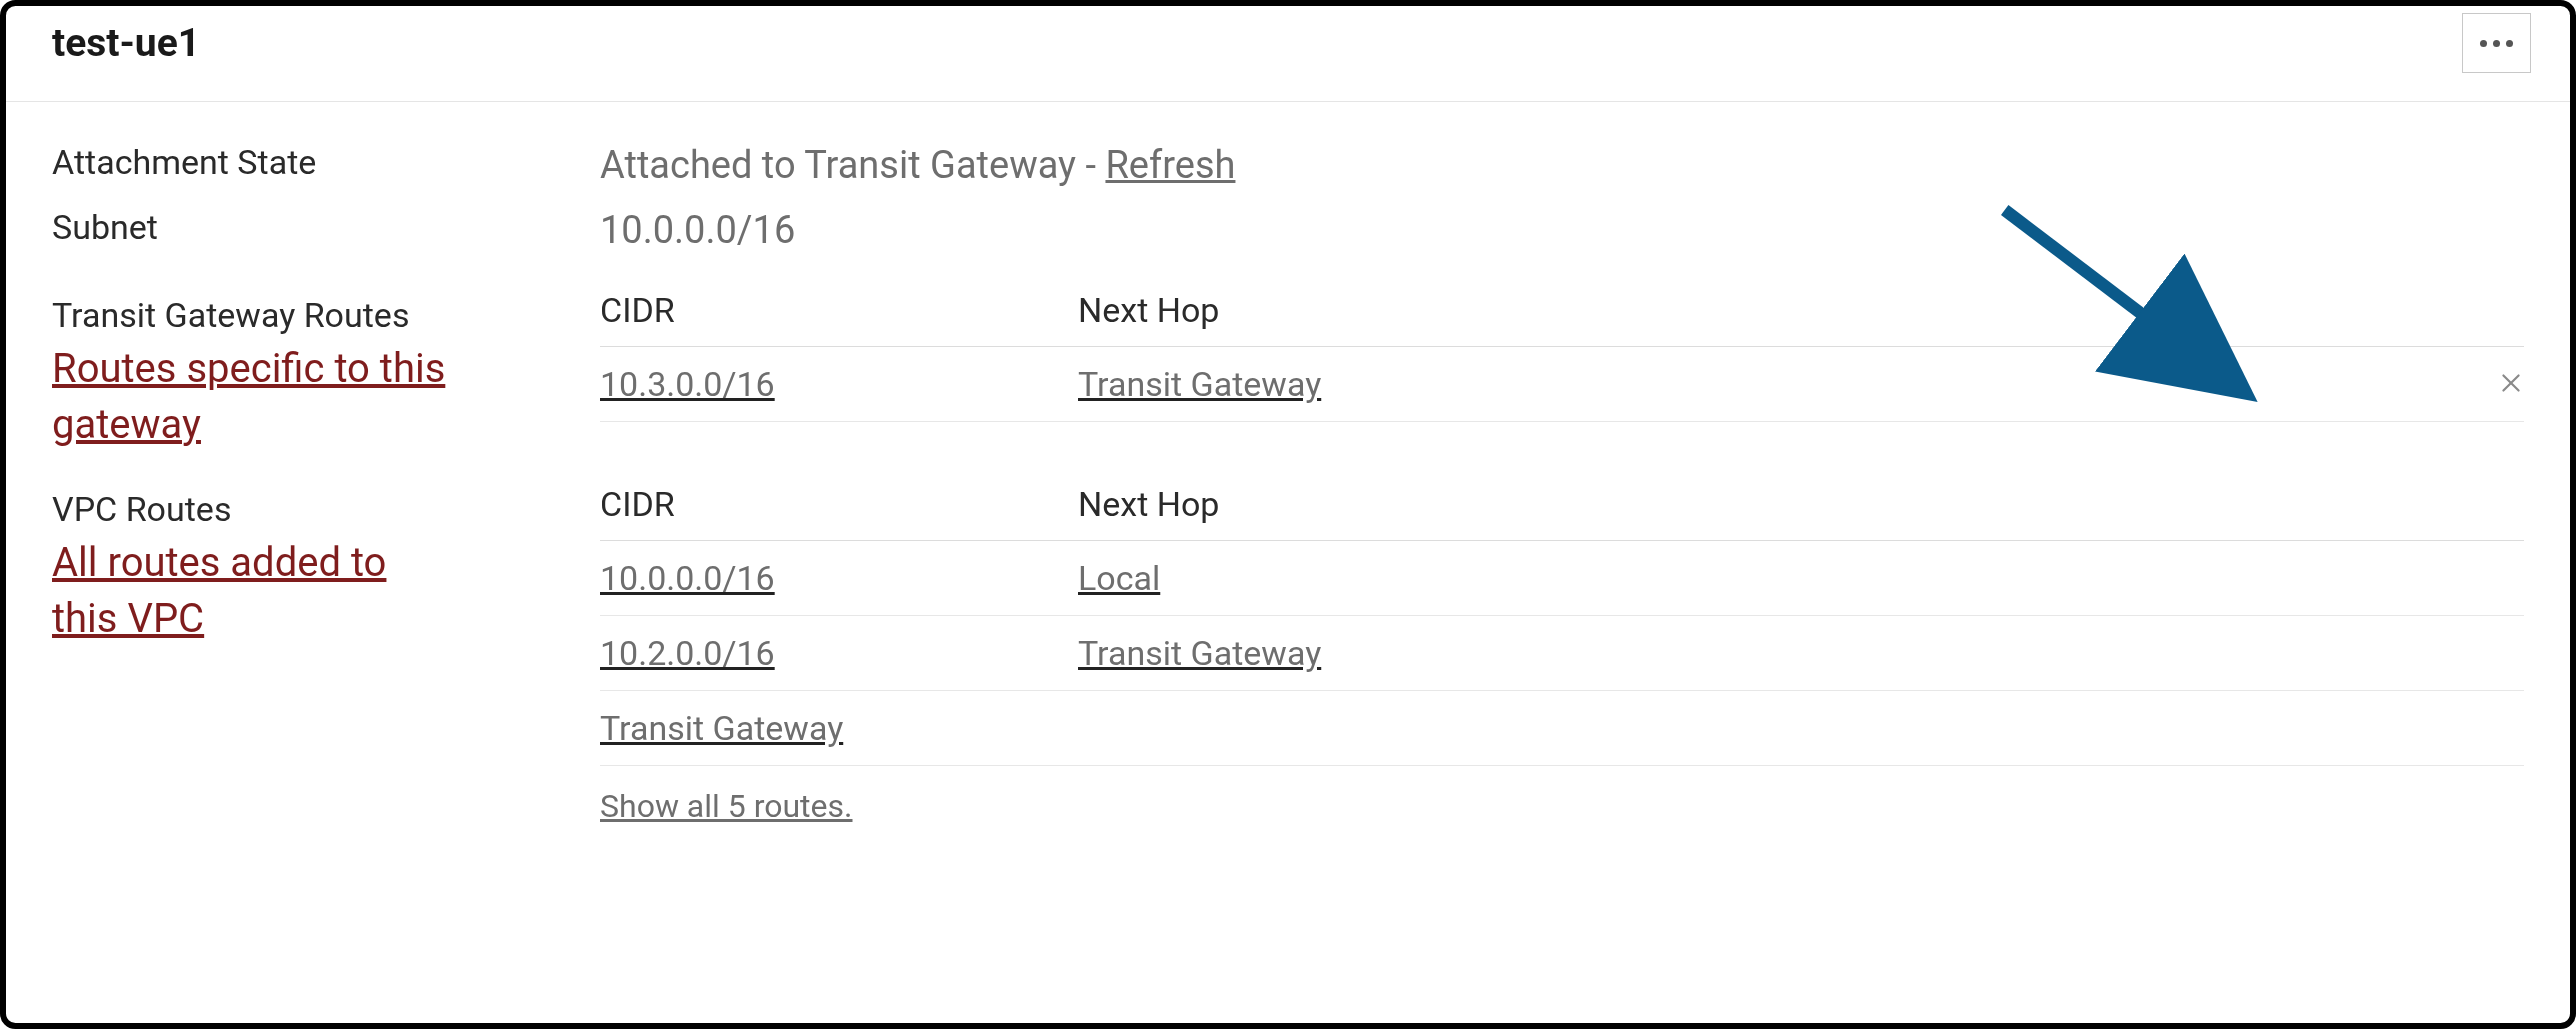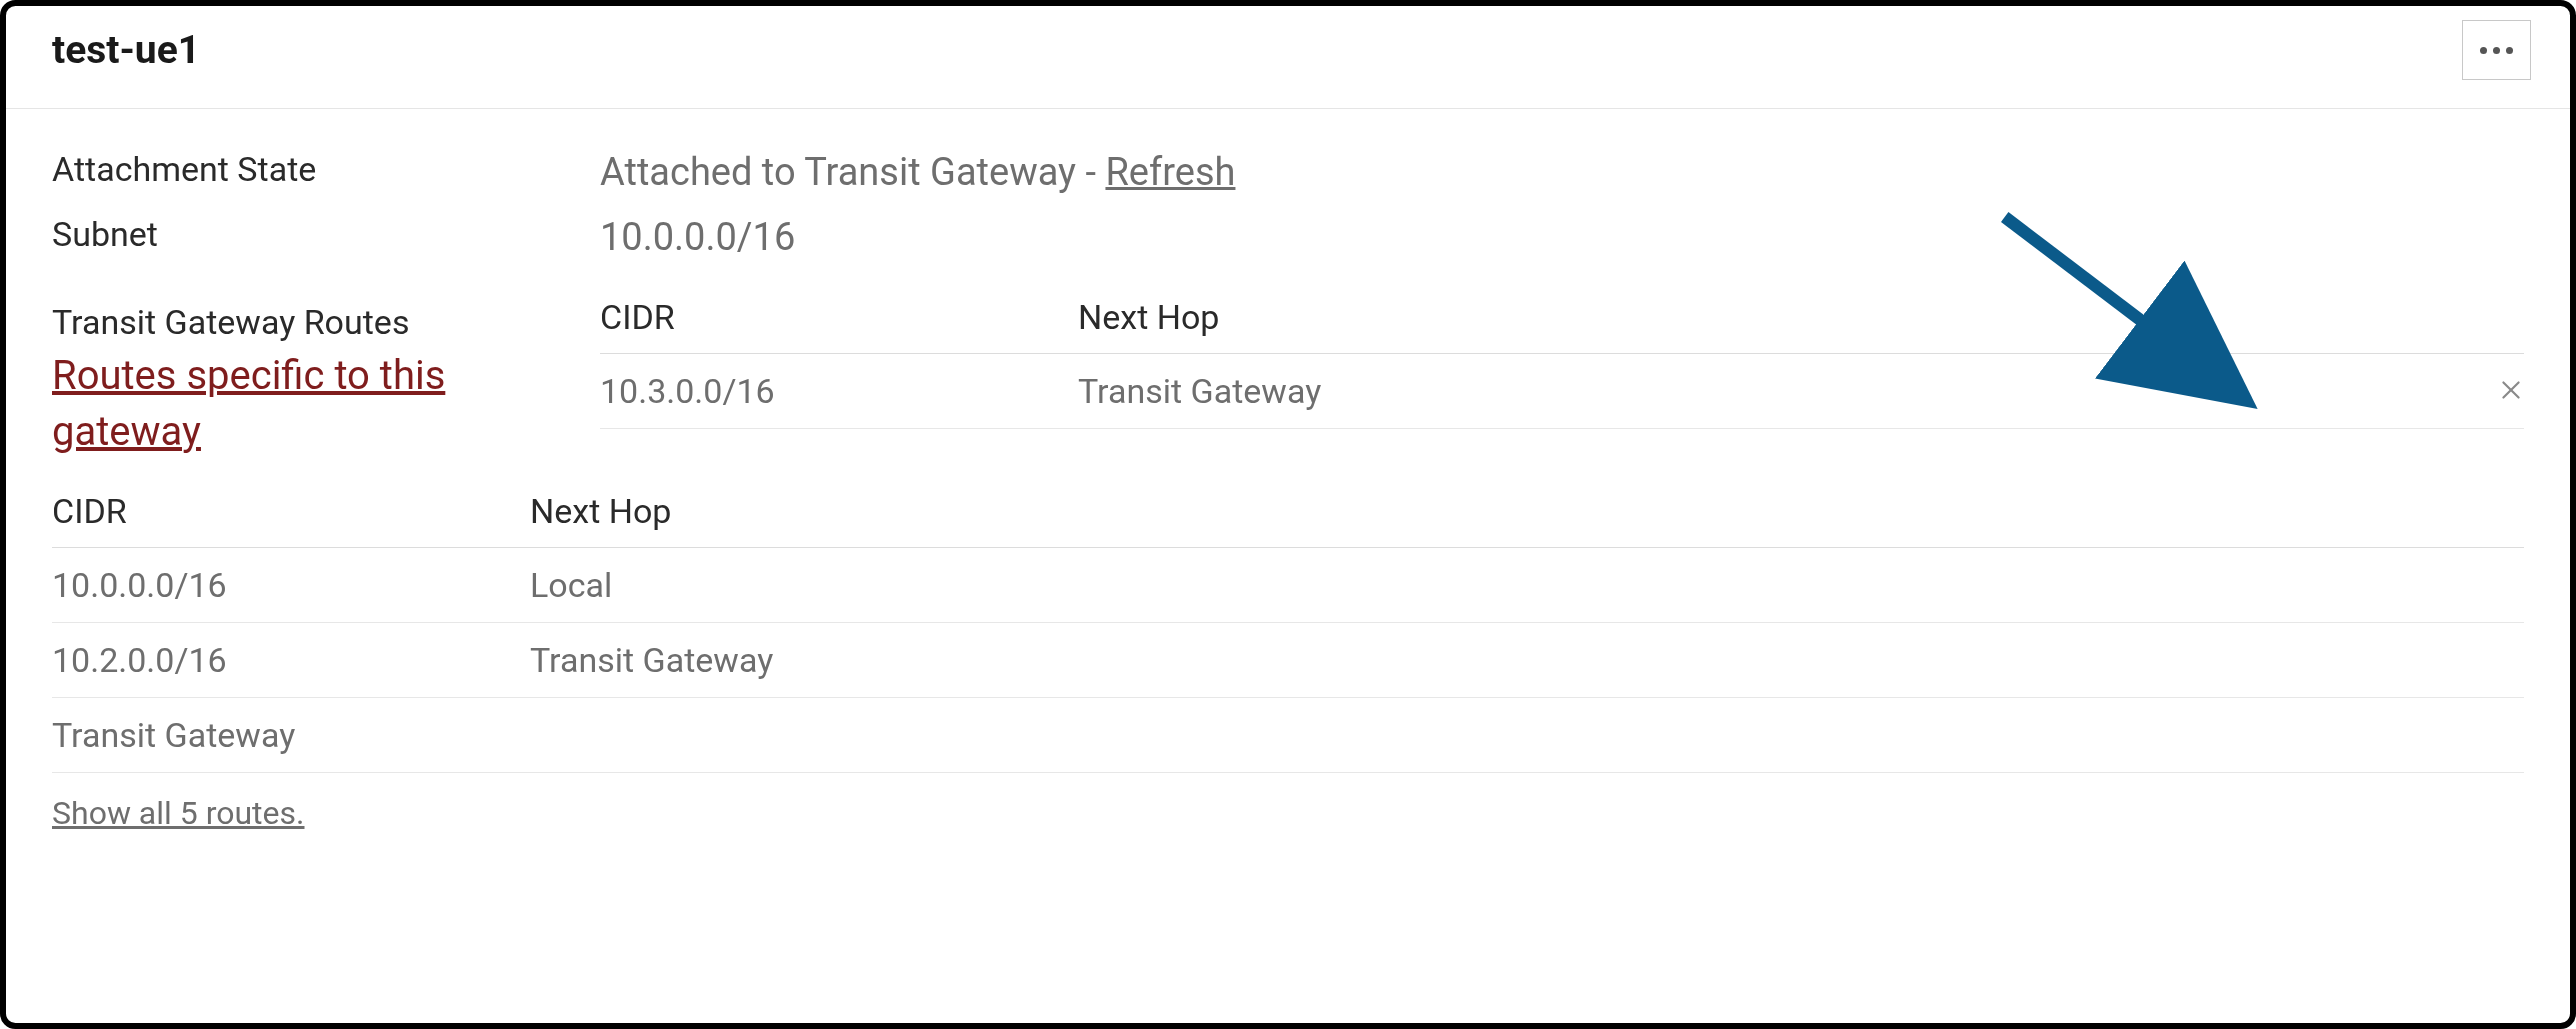--- a/index.html
+++ b/index.html
@@ -18,21 +18,21 @@
     position: relative;
     background: #fff;
   }
   .inner {
     padding: 0;
   }
   .header {
     display: flex;
     align-items: center;
     justify-content: space-between;
-    padding: 14px 39px 28px 46px;
+    padding: 7px 39px 28px 46px;
     border-bottom: 1.5px solid #e5e5e5;
   }
   .title {
     font-size: 39px;
     font-weight: 700;
     color: #1a1a1a;
   }
   .header-actions {
     display: flex;
     gap: 15.4px;
@@ -122,20 +122,21 @@
     color: #2a2a2a;
   }
   .col-cidr { width: 478px; flex-shrink: 0; }
   .col-next { flex: 1; }
   .col-act  { width: 62px; flex-shrink:0; text-align:right; }
   .table-row {
     display: flex;
     align-items: flex-start;
     border-bottom: 1.5px solid #e7e7e7;
     padding: 17px 0;
+    text-decoration: underline;
   }
   .td {
     font-size: 34px;
     color: #6e6e6e;
   }
   .remove-x {
     cursor: pointer;
     display: inline-flex;
     align-items: center;
     justify-content: center;
@@ -214,20 +215,24 @@
                     <line x1="5" y1="5" x2="19" y2="19"></line>
                     <line x1="19" y1="5" x2="5" y2="19"></line>
                   </svg>
               </span>
             </div>
           </div>
         </div>
       </div>
 
       <div class="section">
+        <div class="label-col">
+          <div class="label-main">VPC Routes</div>
+          <div class="label-sub">All routes added to this VPC</div>
+        </div>
         <div class="table">
           <div class="table-head">
             <div class="th col-cidr">CIDR</div>
             <div class="th col-next">Next Hop</div>
             <div class="th col-act"></div>
           </div>
           <div class="table-row">
             <div class="td col-cidr">10.0.0.0/16</div>
             <div class="td col-next">Local</div>
             <div class="td col-act"></div>

